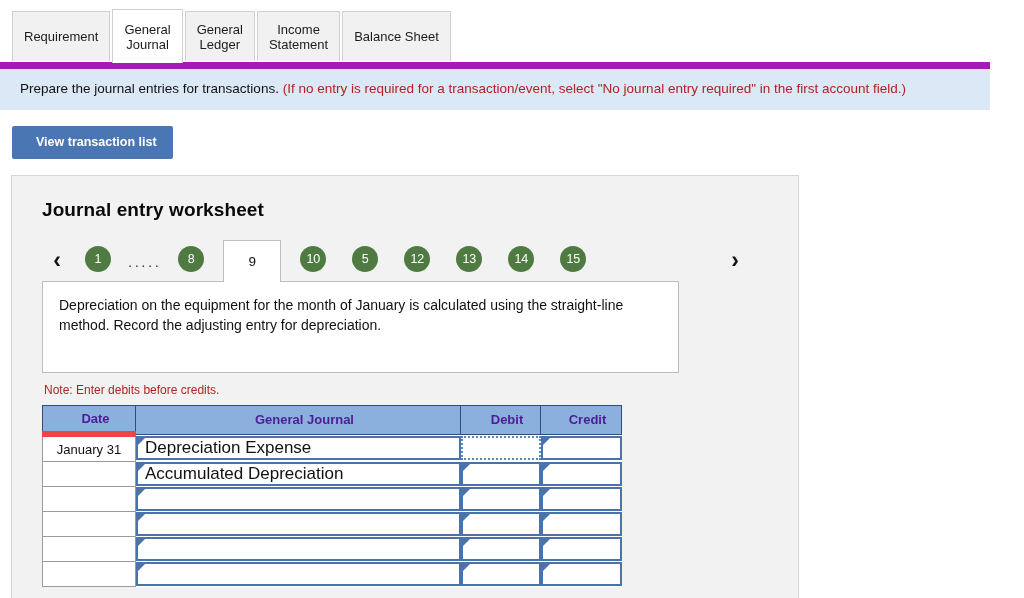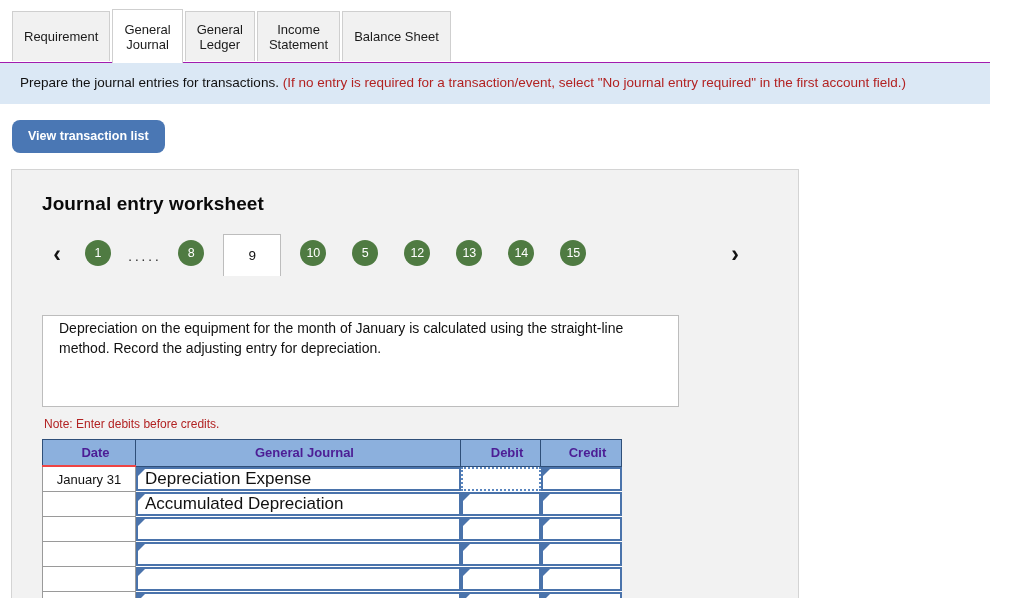--- a/index.html
+++ b/index.html
@@ -52,41 +52,41 @@
     height: 54px;
     z-index: 3;
   }
   .tab-label { display: block; white-space: pre-line; }
 
   
   .banner {
     box-sizing: border-box;
     width: 990px;
     background: #dbe8f5;
-    border-top: 1px solid #a21caf;
+    border-top: 7px solid #a21caf;
     padding: 10px 12px 12px 20px;
     font-size: 13.5px;
     line-height: 19px;
     color: #111111;
     position: relative;
     z-index: 0;
   }
   .banner .red { color: #b22222; }
 
   
   .btn-wrap { padding: 16px 0 0 12px; }
   .btn-primary {
     display: inline-block;
     background: #4a77b4;
     color: #ffffff;
     font-weight: bold;
     font-size: 12.5px;
     border: none;
-    border-radius: 8px;
-    padding: 9px 16px 10px 16px;
+    border-radius: 2px;
+    padding: 9px 16px 10px 24px;
     cursor: pointer;
     font-family: "Liberation Sans", sans-serif;
   }
 
   
   .panel {
     box-sizing: border-box;
     margin: 16px 0 0 11px;
     width: 788px;
     min-height: 430px;
@@ -161,27 +161,26 @@
     flex: 0 0 auto;
   }
 
   
   .qbox {
     box-sizing: border-box;
     width: 637px;
     height: 92px;
     background: #ffffff;
     border: 1px solid #bdbdbd;
-    padding: 2px 16px;
+    padding: 13px 16px;
     font-size: 14px;
     line-height: 20px;
     color: #111111;
     position: relative;
     z-index: 2;
-    margin-top: 40px;
   }
   .note {
     color: #b22222;
     font-size: 12px;
     margin: 10px 0 8px 2px;
   }
 
   
   table.journal {
     border-collapse: collapse;
@@ -210,21 +209,21 @@
     vertical-align: middle;
   }
   td.date-cell {
     border: 1px solid #9a9a9a;
     border-top: none;
     font-size: 13px;
     text-align: center;
     color: #111111;
     background: #ffffff;
   }
-  tr.row-1 td.date-cell { border-top: 2px solid #ef4444; margin-top: 44px; }
+  tr.row-1 td.date-cell { border-top: 6px solid #ef4444; margin-top: 44px; }
 
   .cellbox {
     position: relative;
     box-sizing: border-box;
     height: 24px;
     border: 2px solid #4a73ab;
     background: #ffffff;
     display: flex;
     align-items: center;
     padding-left: 7px;

